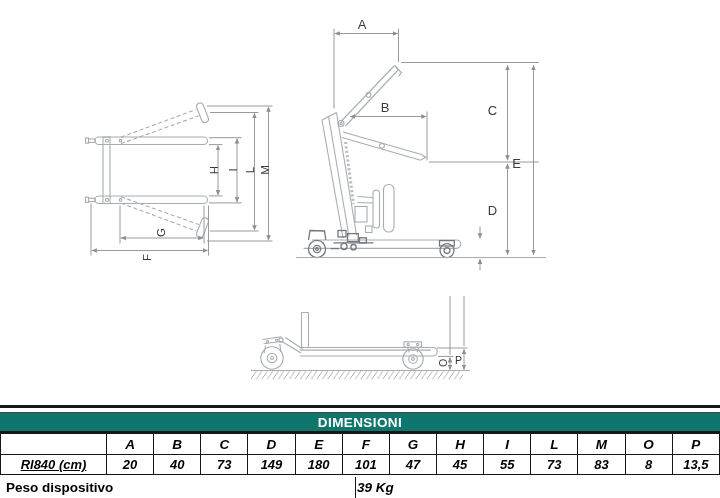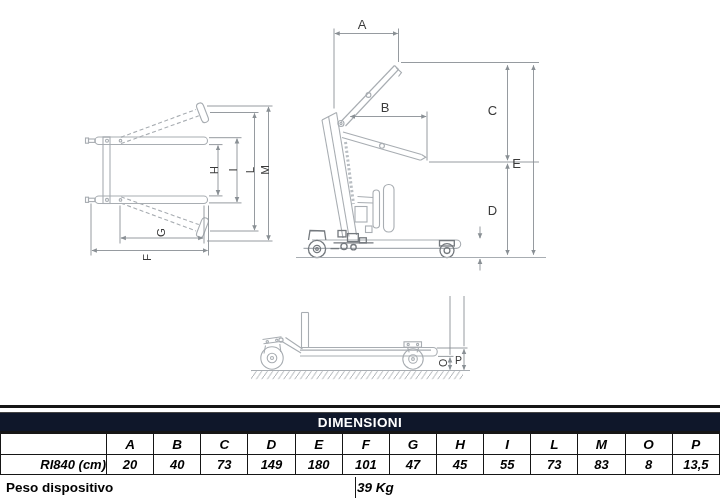--- a/index.html
+++ b/index.html
@@ -6,29 +6,29 @@
   .sheet{position:relative;width:720px;height:498px;background:#fff;font-family:"Liberation Sans",sans-serif;}
   svg{position:absolute;top:0;left:0;}
   .dr{stroke:#a8adb2;fill:none;stroke-width:1.1;}
   .drk{stroke:#74797e;fill:none;stroke-width:1.3;}
   .dim{stroke:#8a9095;fill:none;stroke-width:0.9;}
   .dsh{stroke-dasharray:4 2.6;}
   .lbl{font-family:"Liberation Sans",sans-serif;fill:#3b3b3b;font-size:13px;text-anchor:middle;}
   .lbs{font-size:11.5px;}
   .lbt{font-size:10.5px;}
   .rule{position:absolute;top:405px;left:0;width:720px;height:2.5px;background:#161616;}
-  .band{position:absolute;top:412px;left:0;width:720px;height:21px;background:#0f172a;
+  .band{position:absolute;top:412px;left:0;width:720px;height:21px;background:#0f766e;
         border-top:1px solid #444;border-bottom:2px solid #161616;box-sizing:border-box;
         display:flex;align-items:center;justify-content:center;}
   .band span{color:#ffffff;font-weight:bold;font-size:13.5px;letter-spacing:0.4px;}
   table.dims{position:absolute;top:433px;left:0;width:720px;border-collapse:collapse;table-layout:fixed;}
   table.dims td{border:1.5px solid #161616;text-align:center;color:#000;padding:0;overflow:hidden;}
   table.dims tr.hrow td{height:20px;font-weight:bold;font-style:italic;font-size:13.5px;}
   table.dims tr.vrow td{height:19px;font-weight:bold;font-style:italic;font-size:13px;}
-  table.dims td.rl{text-align:right;font-style:normal;font-weight:bold;font-size:13.5px;}
+  table.dims td.rl{text-align:center;font-style:normal;font-weight:bold;font-size:13.5px;text-decoration:underline;}
   .wrow{position:absolute;top:477px;left:0;width:652px;height:21px;display:flex;}
   .wl{width:355px;box-sizing:border-box;display:flex;align-items:center;padding-left:6px;
       font-weight:bold;font-size:13.5px;color:#000;}
   .wv{flex:1;border-left:1.5px solid #161616;display:flex;align-items:center;padding-left:1px;
       font-weight:bold;font-style:italic;font-size:13.5px;color:#000;}
 </style>
 </head>
 <body>
 
 <div class="sheet">

